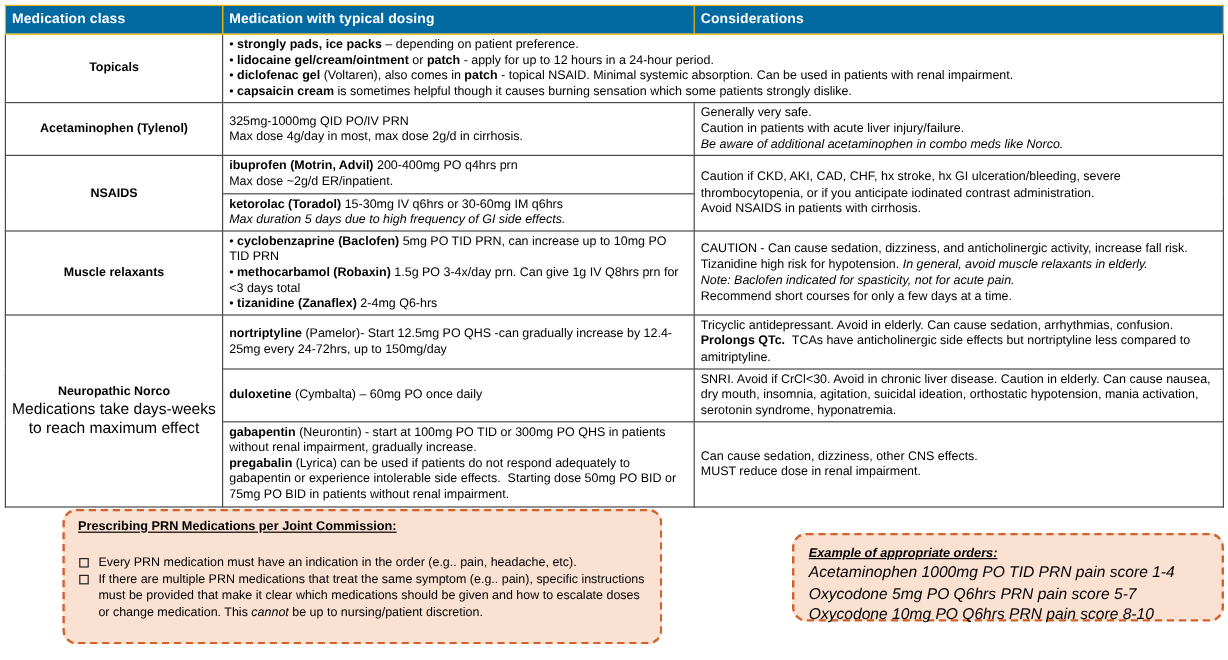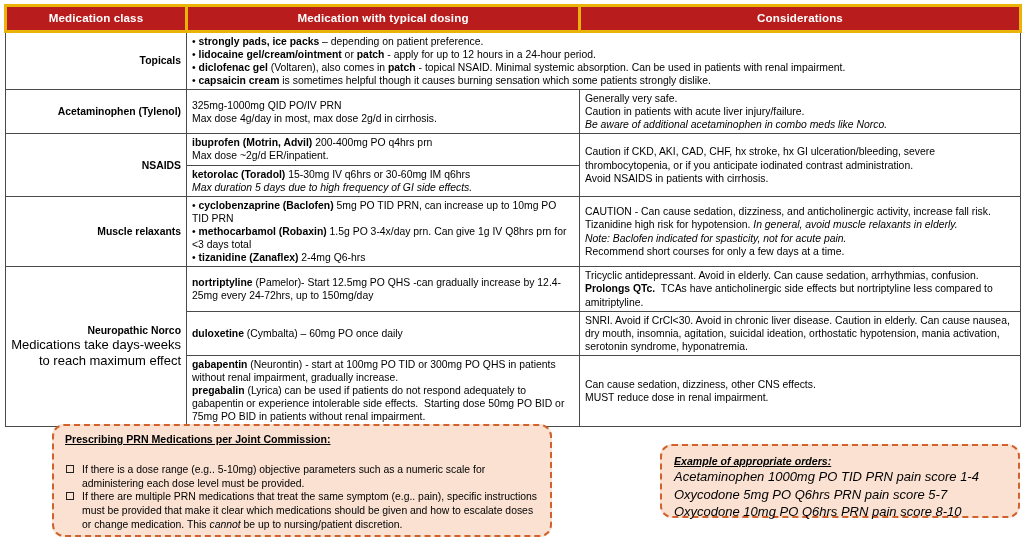--- a/index.html
+++ b/index.html
@@ -24,35 +24,35 @@
     table-layout: fixed;
   }
   .med-table td, .med-table th {
     border: 1px solid #4a4a4a;
     vertical-align: middle;
     padding: 2px 5px;
     font-size: 10.4px;
     line-height: 1.26;
   }
   .med-table thead th {
-    background: #b91c1c;
+    background: #0369a1;
     color: #ffffff;
     font-weight: bold;
-    text-align: center;
+    text-align: left;
     font-size: 11.6px;
     padding: 4px 5px;
-    border: 3px solid #eab308;
+    border: 1px solid #eab308;
     letter-spacing: .1px;
   }
   .col-class   { width: 181px; }
   .col-dosing  { width: 393px; }
   .col-consid  { width: 441px; }
 
   .cls-cell {
-    text-align: right;
+    text-align: center;
     font-weight: bold;
     font-size: 11.3px;
     line-height: 1.3;
     padding: 3px 4px;
   }
   .cls-sub {
     font-weight: normal;
     font-size: 13px;
     display: block;
   }
@@ -227,21 +227,21 @@
   </tbody>
 </table>
 
 <div class="callouts">
 
   <div class="callout callout-left">
     <span class="co-title">Prescribing PRN Medications per Joint Commission:</span>
     <ul class="co-list">
       <li>
         <span class="cbox"></span>
-        <span>If there is a dose range (e.g.. 5-10mg) objective parameters such as a numeric scale for administering each dose level must be provided.</span>
+        <span>Every PRN medication must have an indication in the order (e.g.. pain, headache, etc).</span>
       </li>
       <li>
         <span class="cbox"></span>
         <span>If there are multiple PRN medications that treat the same symptom (e.g.. pain), specific instructions must be provided that make it clear which medications should be given and how to escalate doses or change medication. This <i>cannot</i> be up to nursing/patient discretion.</span>
       </li>
     </ul>
   </div>
 
   <div class="callout callout-right">
     <span class="co-title-italic">Example of appropriate orders:</span>

